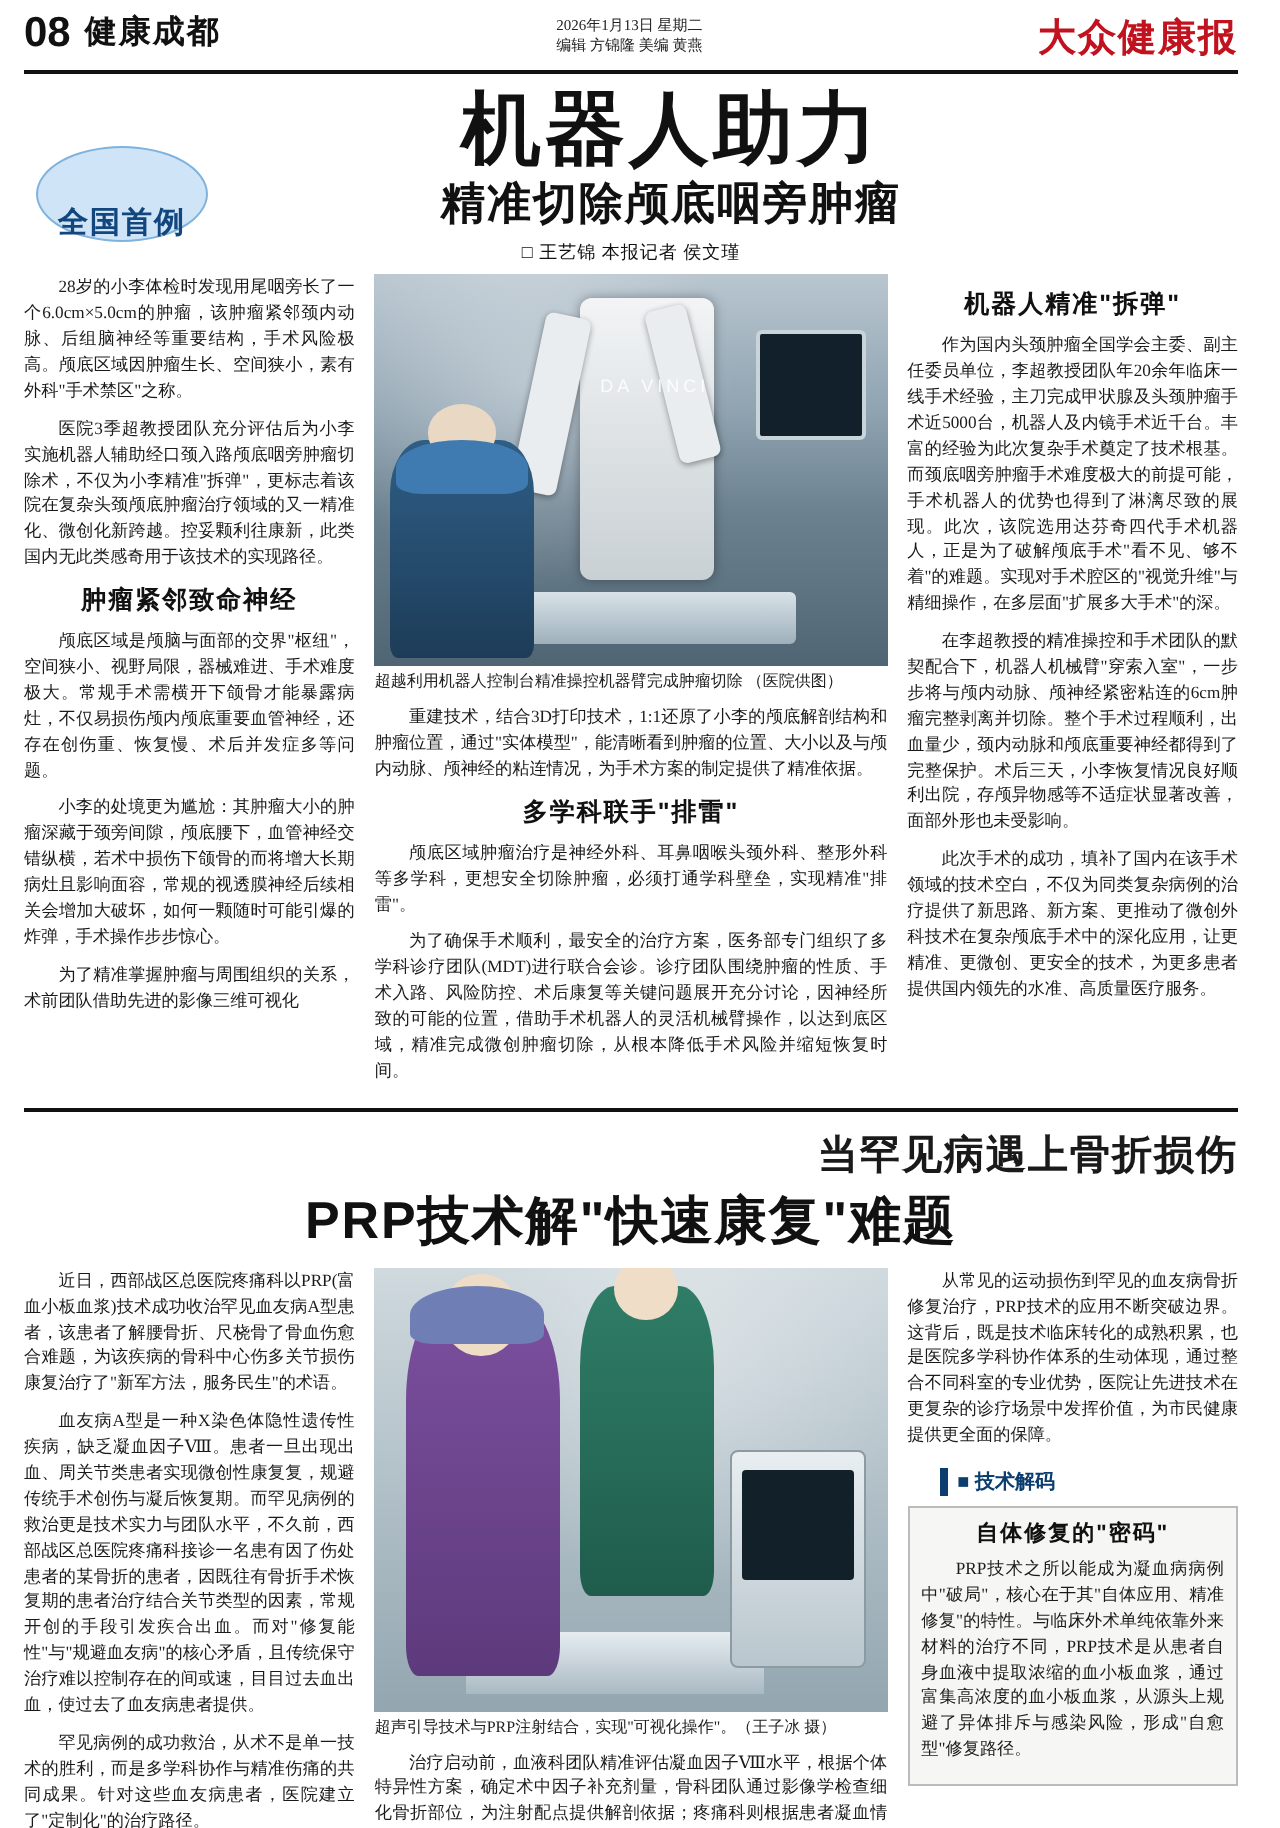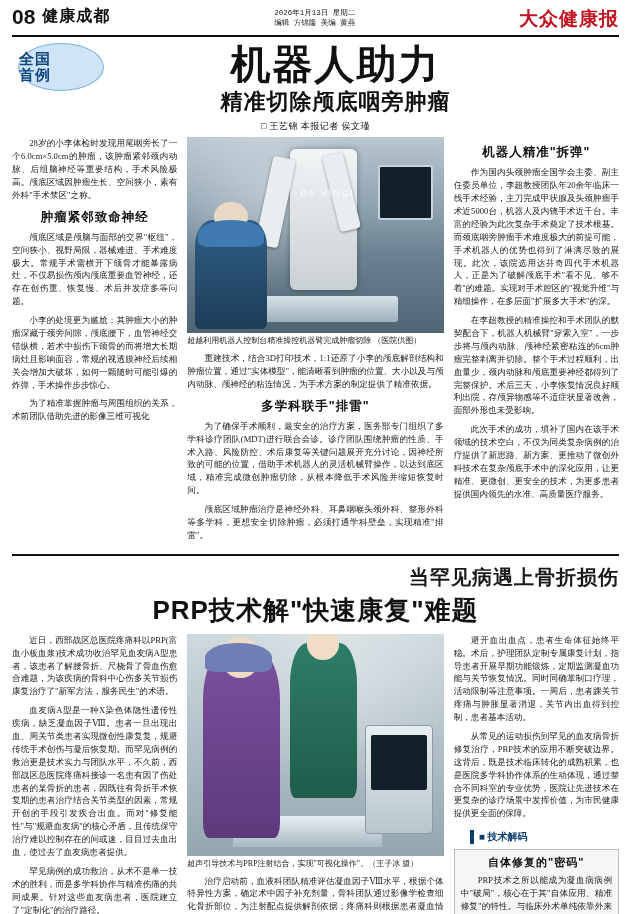--- a/index.html
+++ b/index.html
@@ -10,30 +10,30 @@
     color:#111;
     overflow:hidden;
   }
   .page{position:relative;width:635px;height:914px;box-sizing:border-box;padding:6px 16px 4px 12px;}
 
   
   .masthead{display:flex;align-items:flex-start;justify-content:space-between;border-bottom:2px solid #111;padding-bottom:3px;}
   .mh-left{display:flex;align-items:center;gap:7px;}
   .pagenum{font-family:"Liberation Sans",sans-serif;font-weight:bold;font-size:21px;line-height:1;color:#111;}
   .section-title{font-family:"Liberation Sans",sans-serif;font-weight:bold;font-size:16px;letter-spacing:1px;}
-  .mh-mid{font-size:7.5px;line-height:1.35;text-align:left;color:#222;padding-top:2px;font-family:Liberation Mono, monospace;}
+  .mh-mid{font-size:7.5px;line-height:1.35;text-align:left;color:#222;padding-top:2px;font-family:Liberation Serif, serif;}
   .mh-right{display:flex;align-items:flex-start;gap:4px;}
   .paper-logo{font-family:"Liberation Serif",serif;font-weight:bold;font-size:19px;color:#c1121f;letter-spacing:1px;white-space:nowrap;}
 
   
   .story1{position:relative;margin-top:6px;}
   .badge{
-    position:absolute;left:6px;top:0;width:84px;height:46px;border-radius:50%;
-    background:#cfe4f6;border:1px solid #7fb2dc;display:flex;flex-direction:column;
-    align-items:flex-start;justify-content:center;line-height:1.05;
+    position:absolute;left:6px;top:30px;width:84px;height:46px;border-radius:50%;
+    background:#cfe4f6;border:1px solid #7fb2dc;display:flex;flex-direction:row;
+    align-items:flex-end;justify-content:center;line-height:1.05;
   }
   .badge span{font-family:"Liberation Sans",sans-serif;font-weight:bold;font-size:15px;color:#12467e;letter-spacing:1px;}
   .headline-wrap{text-align:center;padding-left:70px;padding-right:30px;}
   .h1-main{font-family:Liberation Serif, serif;font-weight:bold;font-size:40px;letter-spacing:2px;line-height:1.1;margin:2px 0 2px;}
   .h1-sub{font-family:"Liberation Sans",sans-serif;font-weight:bold;font-size:22px;letter-spacing:1px;line-height:1.15;}
   .byline{font-size:9px;text-align:center;margin:6px 0 4px;letter-spacing:.5px;}
 
   
   .cols3{display:flex;gap:10px;margin-top:2px;}
   .col{flex:1;min-width:0;}
@@ -110,42 +110,43 @@
     <div class="headline-wrap">
       <div class="h1-main">机器人助力</div>
       <div class="h1-sub">精准切除颅底咽旁肿瘤</div>
     </div>
     <div class="byline">□ 王艺锦 本报记者 侯文瑾</div>
 
     <div class="cols3">
 
       <div class="col">
         <p class="body">28岁的小李体检时发现用尾咽旁长了一个6.0cm×5.0cm的肿瘤，该肿瘤紧邻颈内动脉、后组脑神经等重要结构，手术风险极高。颅底区域因肿瘤生长、空间狭小，素有外科"手术禁区"之称。</p>
+        <p class="body">医院3季超教授团队充分评估后为小李实施机器人辅助经口颈入路颅底咽旁肿瘤切除术，不仅为小李精准"拆弹"，更标志着该院在复杂头颈颅底肿瘤治疗领域的又一精准化、微创化新跨越。控妥颗利往康新，此类国内无此类感奇用于该技术的实现路径。</p>
         <h3 class="sub">肿瘤紧邻致命神经</h3>
         <p class="body">颅底区域是颅脑与面部的交界"枢纽"，空间狭小、视野局限，器械难进、手术难度极大。常规手术需横开下颌骨才能暴露病灶，不仅易损伤颅内颅底重要血管神经，还存在创伤重、恢复慢、术后并发症多等问题。</p>
         <p class="body">小李的处境更为尴尬：其肿瘤大小的肿瘤深藏于颈旁间隙，颅底腰下，血管神经交错纵横，若术中损伤下颌骨的而将增大长期病灶且影响面容，常规的视透膜神经后续相关会增加大破坏，如何一颗随时可能引爆的炸弹，手术操作步步惊心。</p>
         <p class="body">为了精准掌握肿瘤与周围组织的关系，术前团队借助先进的影像三维可视化</p>
       </div>
 
       <div class="col mid">
         <div class="photo or1">
           <div class="monitor"></div>
           <div class="robot"></div>
           <div class="arm a1"></div>
           <div class="arm a2"></div>
           <div class="bed"></div>
           <div class="surgeon"></div>
           <div class="cap2"></div>
           <div class="logo">DA VINCI</div>
         </div>
         <div class="cap">超越利用机器人控制台精准操控机器臂完成肿瘤切除 （医院供图）</div>
         <p class="body">重建技术，结合3D打印技术，1:1还原了小李的颅底解剖结构和肿瘤位置，通过"实体模型"，能清晰看到肿瘤的位置、大小以及与颅内动脉、颅神经的粘连情况，为手术方案的制定提供了精准依据。</p>
         <h3 class="sub">多学科联手"排雷"</h3>
+        <p class="body">颅底区域肿瘤治疗是神经外科、耳鼻咽喉头颈外科、整形外科等多学科，更想安全切除肿瘤，必须打通学科壁垒，实现精准"排雷"。</p>
         <p class="body">为了确保手术顺利，最安全的治疗方案，医务部专门组织了多学科诊疗团队(MDT)进行联合会诊。诊疗团队围绕肿瘤的性质、手术入路、风险防控、术后康复等关键问题展开充分讨论，因神经所致的可能的位置，借助手术机器人的灵活机械臂操作，以达到底区域，精准完成微创肿瘤切除，从根本降低手术风险并缩短恢复时间。</p>
-        <p class="body">颅底区域肿瘤治疗是神经外科、耳鼻咽喉头颈外科、整形外科等多学科，更想安全切除肿瘤，必须打通学科壁垒，实现精准"排雷"。</p>
       </div>
 
       <div class="col">
         <h3 class="sub">机器人精准"拆弹"</h3>
         <p class="body">作为国内头颈肿瘤全国学会主委、副主任委员单位，李超教授团队年20余年临床一线手术经验，主刀完成甲状腺及头颈肿瘤手术近5000台，机器人及内镜手术近千台。丰富的经验为此次复杂手术奠定了技术根基。而颈底咽旁肿瘤手术难度极大的前提可能，手术机器人的优势也得到了淋漓尽致的展现。此次，该院选用达芬奇四代手术机器人，正是为了破解颅底手术"看不见、够不着"的难题。实现对手术腔区的"视觉升维"与精细操作，在多层面"扩展多大手术"的深。</p>
         <p class="body">在李超教授的精准操控和手术团队的默契配合下，机器人机械臂"穿索入室"，一步步将与颅内动脉、颅神经紧密粘连的6cm肿瘤完整剥离并切除。整个手术过程顺利，出血量少，颈内动脉和颅底重要神经都得到了完整保护。术后三天，小李恢复情况良好顺利出院，存颅异物感等不适症状显著改善，面部外形也未受影响。</p>
         <p class="body">此次手术的成功，填补了国内在该手术领域的技术空白，不仅为同类复杂病例的治疗提供了新思路、新方案、更推动了微创外科技术在复杂颅底手术中的深化应用，让更精准、更微创、更安全的技术，为更多患者提供国内领先的水准、高质量医疗服务。</p>
       </div>
     </div>
   </div>
@@ -171,21 +172,20 @@
           <div class="us">
             <div class="scr"></div>
           </div>
         </div>
         <div class="cap">超声引导技术与PRP注射结合，实现"可视化操作"。（王子冰 摄）</div>
         <p class="body">治疗启动前，血液科团队精准评估凝血因子Ⅷ水平，根据个体特异性方案，确定术中因子补充剂量，骨科团队通过影像学检查细化骨折部位，为注射配点提供解剖依据；疼痛科则根据患者凝血情况，优化PRP采集与浓缩参数，确保治疗方案的个性化适配。</p>
         <p class="body">治疗实施阶段，团队在超声实时引导下完成PRP采集、浓缩与注射，全程</p>
       </div>
 
       <div class="col">
-        <p class="body">避开血出血点，患者生命体征始终平稳。术后，护理团队定制专属康复计划，指导患者开展早期功能锻炼，定期监测凝血功能与关节恢复情况。同时同确掌制口疗理，活动限制等注意事项。一周后，患者踝关节疼痛与肿胀显著消退，关节内出血得到控制，患者基本活动。</p>
         <p class="body">从常见的运动损伤到罕见的血友病骨折修复治疗，PRP技术的应用不断突破边界。这背后，既是技术临床转化的成熟积累，也是医院多学科协作体系的生动体现，通过整合不同科室的专业优势，医院让先进技术在更复杂的诊疗场景中发挥价值，为市民健康提供更全面的保障。</p>
         <div class="tag">■ 技术解码</div>
         <div class="boxed">
           <h4>自体修复的"密码"</h4>
           <p class="body">PRP技术之所以能成为凝血病病例中"破局"，核心在于其"自体应用、精准修复"的特性。与临床外术单纯依靠外来材料的治疗不同，PRP技术是从患者自身血液中提取浓缩的血小板血浆，通过富集高浓度的血小板血浆，从源头上规避了异体排斥与感染风险，形成"自愈型"修复路径。</p>
 
         </div>
       </div>
     </div>
   </div>

